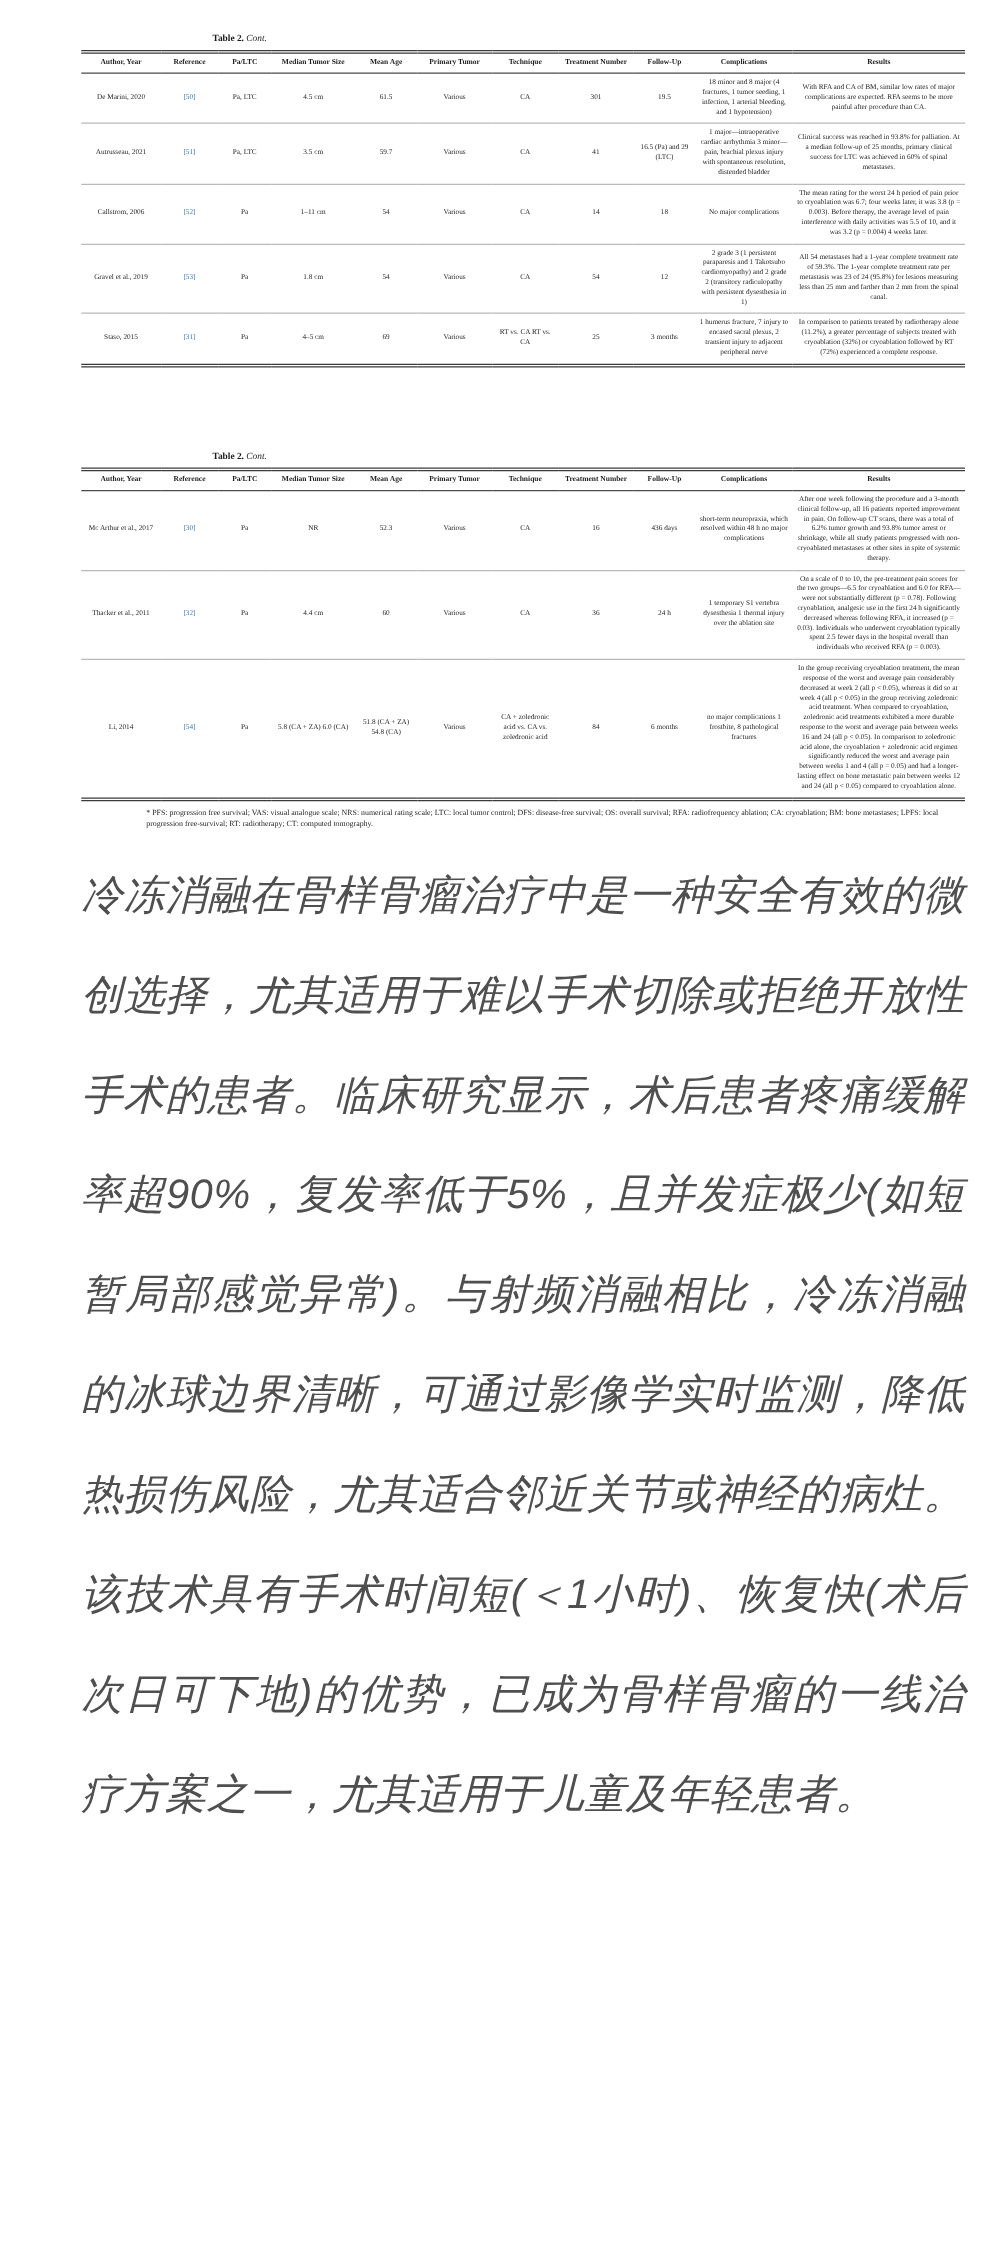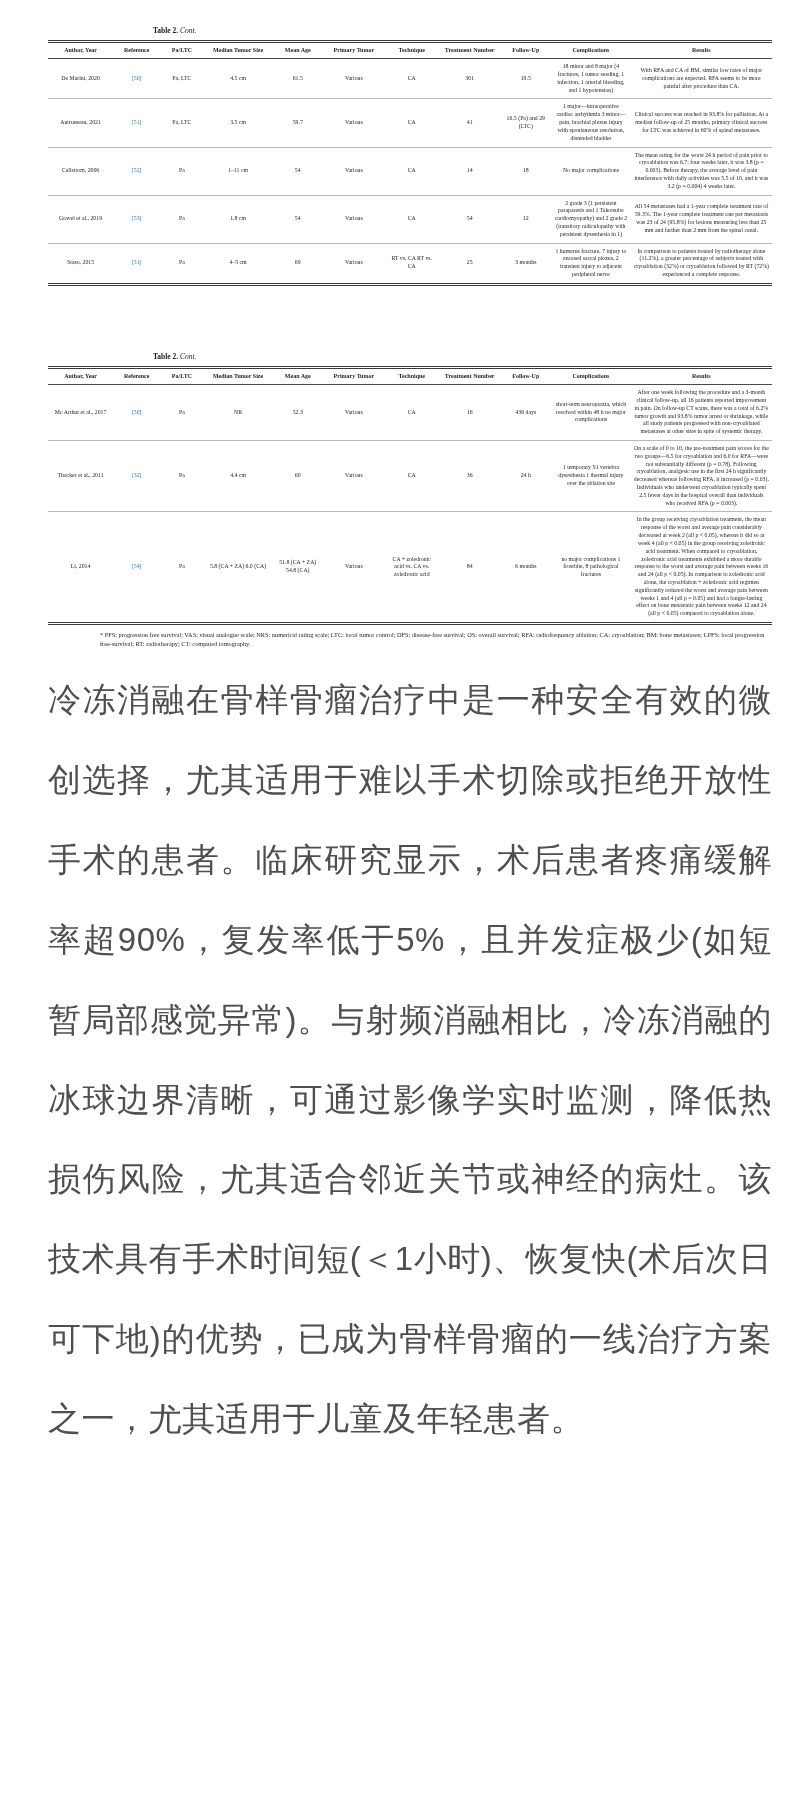--- a/index.html
+++ b/index.html
@@ -2,21 +2,21 @@
 <html><head>
 <meta charset="utf-8">
 <style>
   html, body {
     margin: 0; padding: 0;
     width: 800px; height: 1809px;
     background: #ffffff;
     overflow: hidden;
     font-family: "Liberation Serif", serif;
   }
-  .page { padding: 26px 28px 0 48px; }
+  .page { padding: 26px 28px 0 48px; margin-left: 17px; }
 
   .tbl-caption {
     margin: 0 0 5px 105px;
     font-size: 7.5px;
     color: #1a1a1a;
   }
   .tbl-caption .cap-bold { font-weight: bold; }
   .tbl-caption .cap-italic { font-style: italic; }
 
   table.paper-table {
@@ -83,20 +83,21 @@
     letter-spacing: 2px;
     color: #3d3d3d;
   }
   .body-para {
     margin: 12px 0 0 0;
     font-size: 33px;
     line-height: 2.42;
     letter-spacing: 0.5px;
     color: #4f4f4f;
     text-align: justify;
+    font-style: italic;
   }
 </style>
 </head>
 <body>
 
 <div class="page">
 
   <div class="tbl-block">
     <p class="tbl-caption">
       <span class="cap-bold">Table 2.</span>

